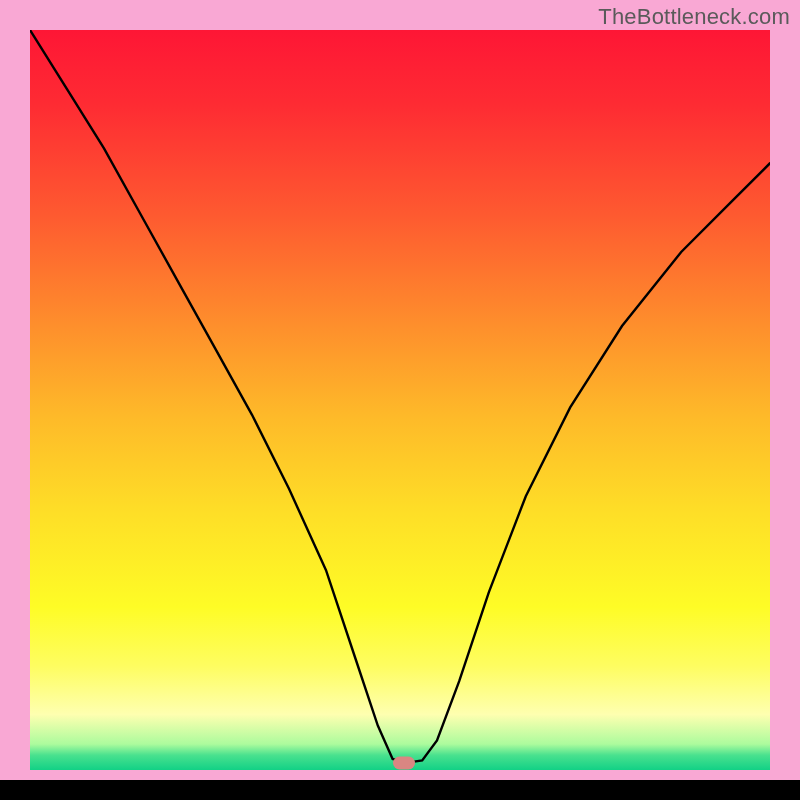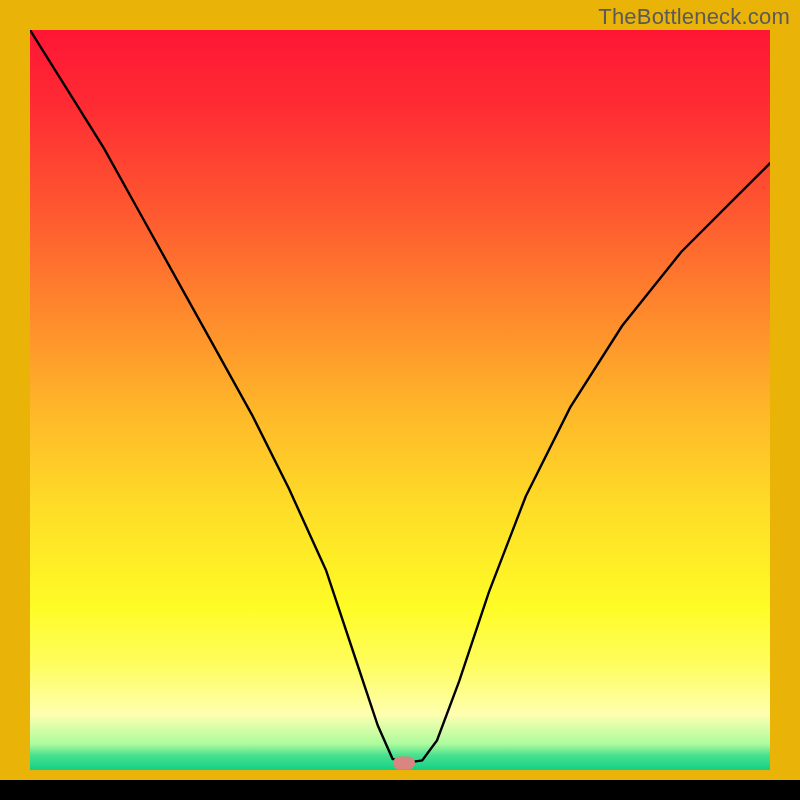--- a/index.html
+++ b/index.html
@@ -8,21 +8,21 @@
     width: 800px;
     height: 800px;
     background: #000;
     overflow: hidden;
     font-family: Arial, Helvetica, sans-serif;
   }
   .stage {
     position: relative;
     width: 800px;
     height: 780px;
-    background: #eab308;
+    background: #f9a8d4;
   }
   .plot {
     position: absolute;
     left: 30px;
     top: 30px;
     width: 740px;
     height: 740px;
     
     background:
       linear-gradient(to bottom,

